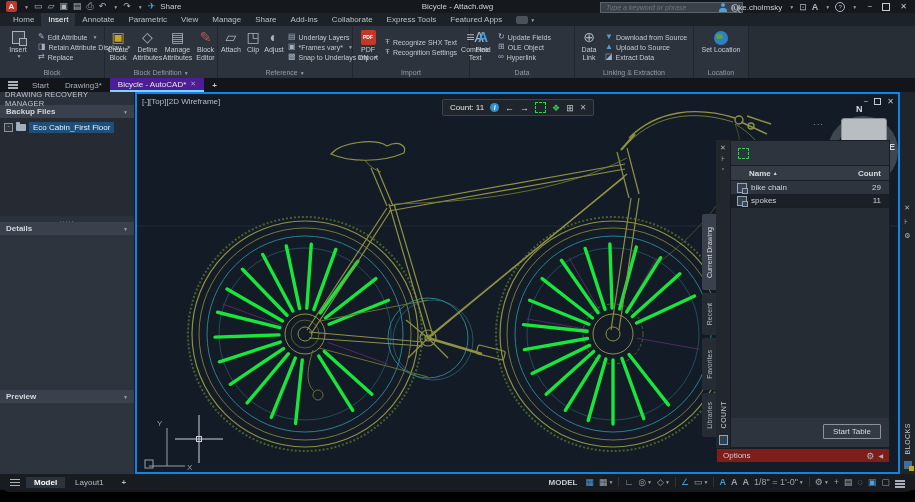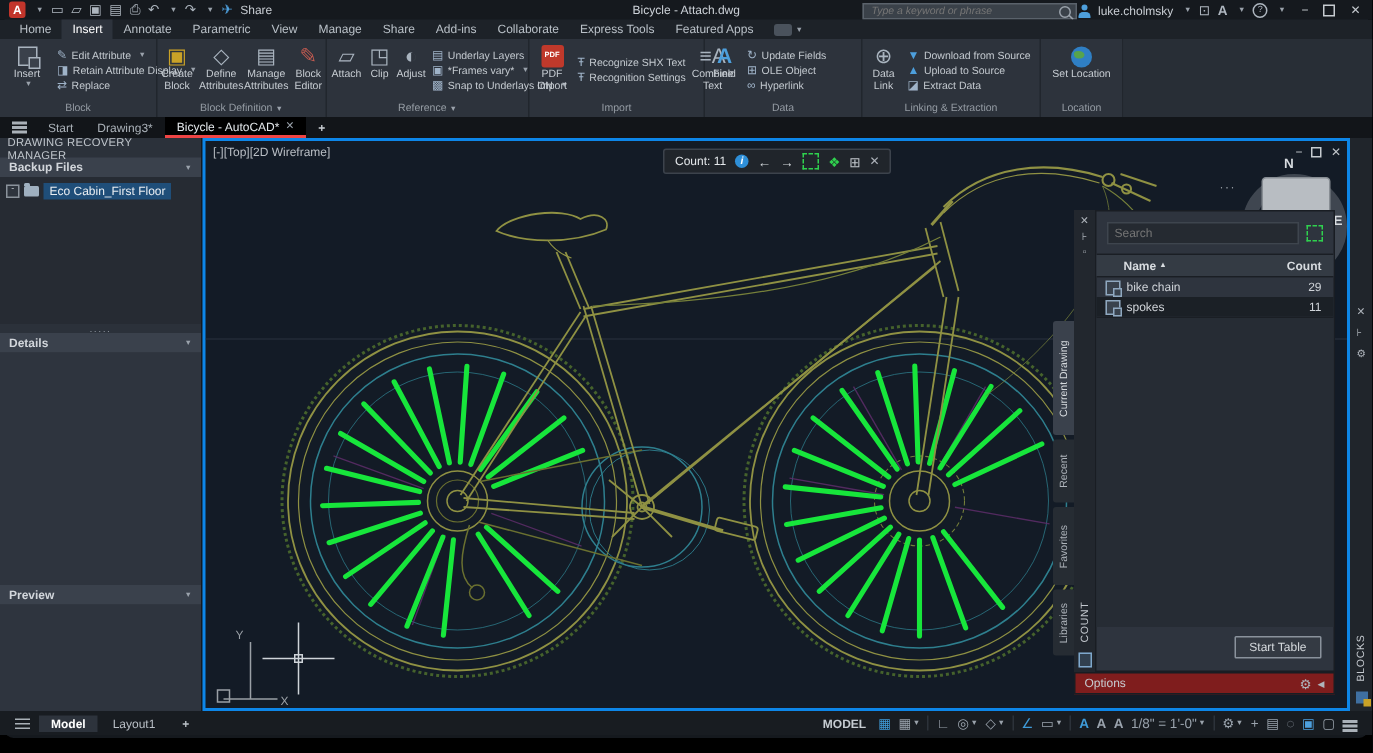--- a/index.html
+++ b/index.html
@@ -10,21 +10,21 @@
   .flex{display:flex;align-items:center;}
   .arr{font-size:5px;color:#9aa2ab;margin-left:2px;}
   input{outline:none;}
 
   
   #win{position:absolute;left:3px;top:2px;width:909px;height:490px;background:#15191e;border-radius:6px;overflow:hidden;}
   .titlebar{position:absolute;left:0;top:0;right:0;height:13px;background:#15191e;display:flex;align-items:center;padding:0 6px;gap:5px;font-size:8px;}
   .applogo{width:11px;height:11px;background:#c2352b;color:#fff;font-weight:bold;font-size:8px;display:flex;align-items:center;justify-content:center;border-radius:2px;}
   .qicon{color:#aeb6bf;font-size:9px;line-height:1;}
   .title-center{position:absolute;left:50%;transform:translateX(-50%);color:#cdd2d8;font-size:8px;white-space:nowrap;}
-  .tsearch{position:absolute;left:575px;top:2px;width:135px;height:9px;background:#3a4149;border:1px solid #5a626b;font-size:7px;font-style:italic;color:#969ea7;padding:0 3px;display:flex;align-items:center;}
+  .tsearch{position:absolute;left:600px;top:2px;width:135px;height:9px;background:#3a4149;border:1px solid #5a626b;font-size:7px;font-style:italic;color:#969ea7;padding:0 3px;display:flex;align-items:center;}
   .tsearch input{background:transparent;border:0;color:#969ea7;font-size:7px;font-style:italic;width:100%;font-family:inherit;}
   .mag{width:6px;height:6px;border:1px solid #9aa2ab;border-radius:50%;position:relative;flex:0 0 auto;}
   .mag::after{content:"";position:absolute;width:4px;height:1px;background:#9aa2ab;transform:rotate(45deg);right:-3px;bottom:-1px;}
   .person{width:9px;height:9px;position:relative;flex:0 0 auto;}
   .person::before{content:"";position:absolute;top:0;left:2.5px;width:4px;height:4px;border-radius:50%;background:#4d9fdc;}
   .person::after{content:"";position:absolute;bottom:0;left:0.5px;width:8px;height:4px;border-radius:3px 3px 0 0;background:#4d9fdc;}
   .winbtns{position:absolute;right:8px;top:2px;display:flex;gap:10px;color:#c6cbd0;font-size:8px;align-items:center;}
   .winbox{width:6px;height:6px;border:1px solid #c6cbd0;display:inline-block;}
 
   
@@ -44,21 +44,21 @@
   .ri{font-size:8px;color:#9fb3c8;line-height:1;}
   .pdfic{width:15px;height:15px;background:#c0392b;border-radius:2px;color:#fff;font-size:5px;font-weight:bold;display:flex;align-items:center;justify-content:center;}
   .globe{width:14px;height:14px;border-radius:50%;background:#2f7fc4;position:relative;overflow:hidden;}
   .globe::after{content:"";position:absolute;left:2px;top:3px;width:7px;height:5px;background:#57a44c;border-radius:40% 60% 50% 50%;}
   .blkcss{width:11px;height:11px;border:1px solid #a9b4bf;background:#3a414b;position:relative;}
   .blkcss::after{content:"";position:absolute;right:-3px;bottom:-3px;width:6px;height:6px;border:1px solid #a9b4bf;background:#3a414b;}
 
   
   .filetabs{position:absolute;left:0;top:78px;right:0;height:14px;background:#121519;display:flex;align-items:stretch;font-size:8px;color:#aab1b8;}
   .ftab{padding:0 8px;display:flex;align-items:center;gap:4px;}
-  .ftab.active{background:#000000;color:#e3e7ea;border-bottom:2px solid #ef4444;}
+  .ftab.active{background:#4c1d95;color:#e3e7ea;border-bottom:2px solid #7dd3fc;}
   .burger{position:relative;width:10px;height:7px;margin:3px 6px 0 8px;}
   .burger::before{content:"";position:absolute;top:0;left:0;right:0;height:1.5px;background:#aab1b8;box-shadow:0 3px 0 #aab1b8,0 6px 0 #aab1b8;}
 
   
   .leftpanel{position:absolute;left:0;top:92px;width:134px;height:382px;background:#2b313a;border-right:1px solid #15191e;font-size:8px;}
   .lp-title{height:13px;display:flex;align-items:center;padding:0 5px;color:#c0c6cc;font-size:7.5px;letter-spacing:.2px;}
   .sechdr{height:13px;background:#3a414c;display:flex;align-items:center;padding:0 6px;color:#d2d6db;font-weight:bold;font-size:8px;justify-content:space-between;}
   .treearea{height:92px;background:#262b33;padding:3px 0;}
   .treeitem{display:flex;align-items:center;gap:3px;height:12px;padding:0 4px;}
   .texp{width:7px;height:7px;border:1px solid #8a929b;color:#c8cdd2;font-size:6px;line-height:5px;text-align:center;background:#2e343d;}
@@ -616,21 +616,20 @@
 <div class="cstrip">
   <span class="ic">✕</span>
   <span class="ic">⊦</span>
   <span class="ic">▫</span>
   <span class="vtext">COUNT</span>
   <span class="pgico"></span>
 </div>
 
 <div class="pbodywrap">
   <div class="psearch">
-    <input placeholder="Search" style="">
     <span class="selic" style="border-color:#2fd14e;"></span>
   </div>
   <div class="ptable">
     <div class="phead">
       <span>Name</span>
       <span class="arr" style="color:#d8dce0;">▲</span>
       <span class="cnt">Count</span>
     </div>
     <div class="prow">
       <span class="blkic"></span>

